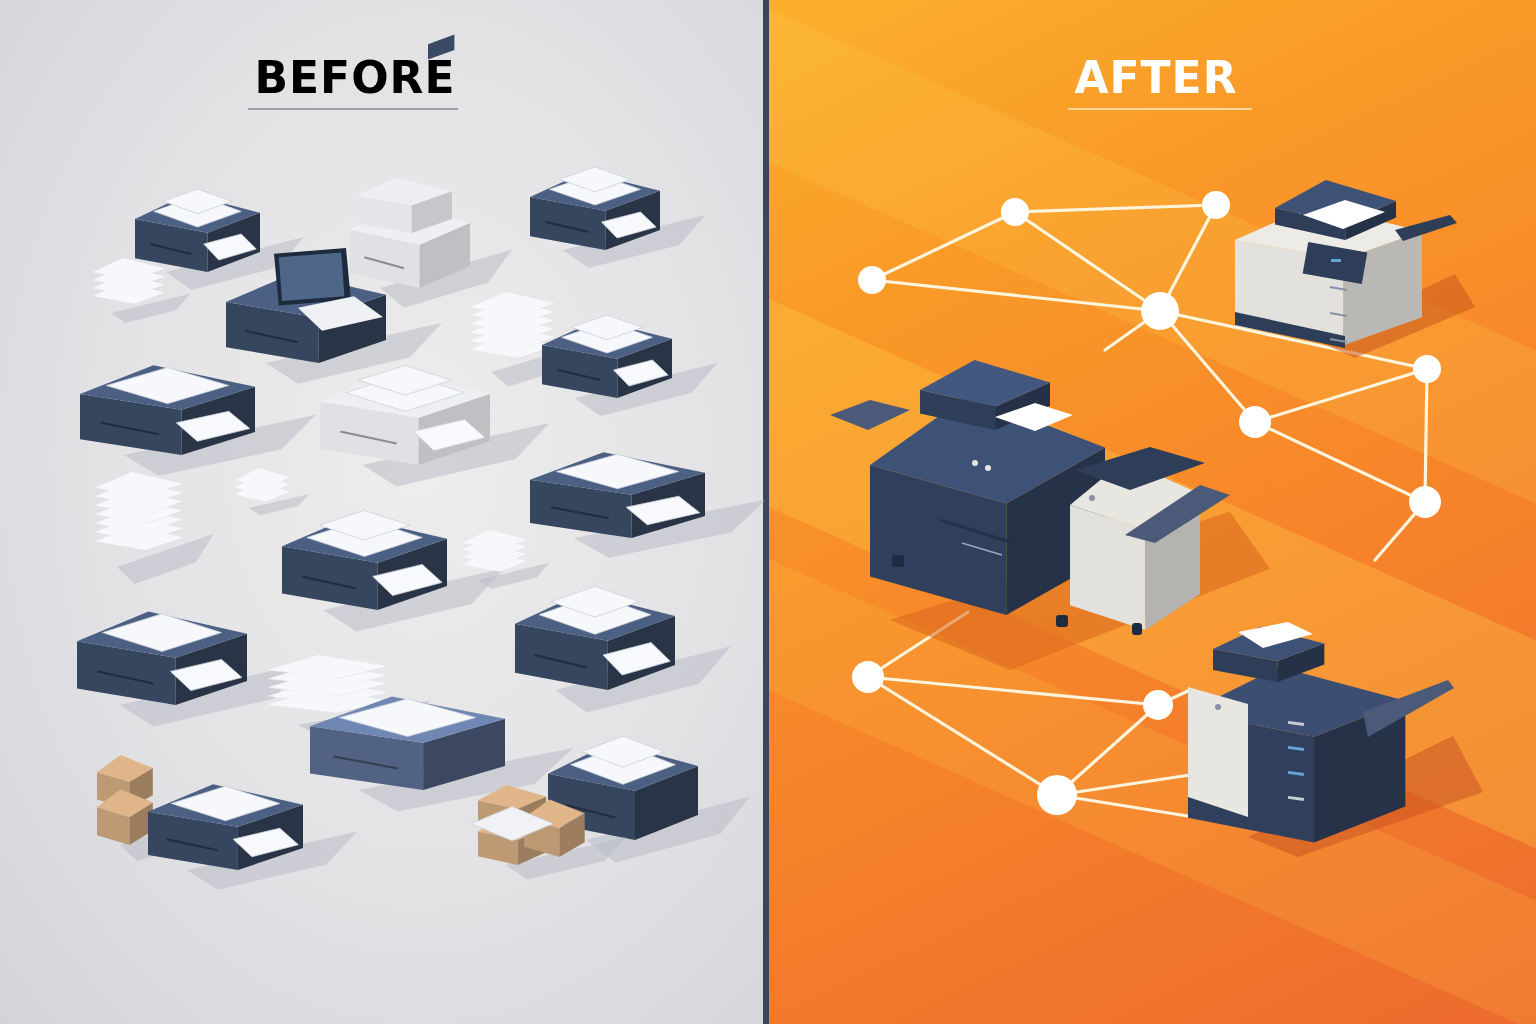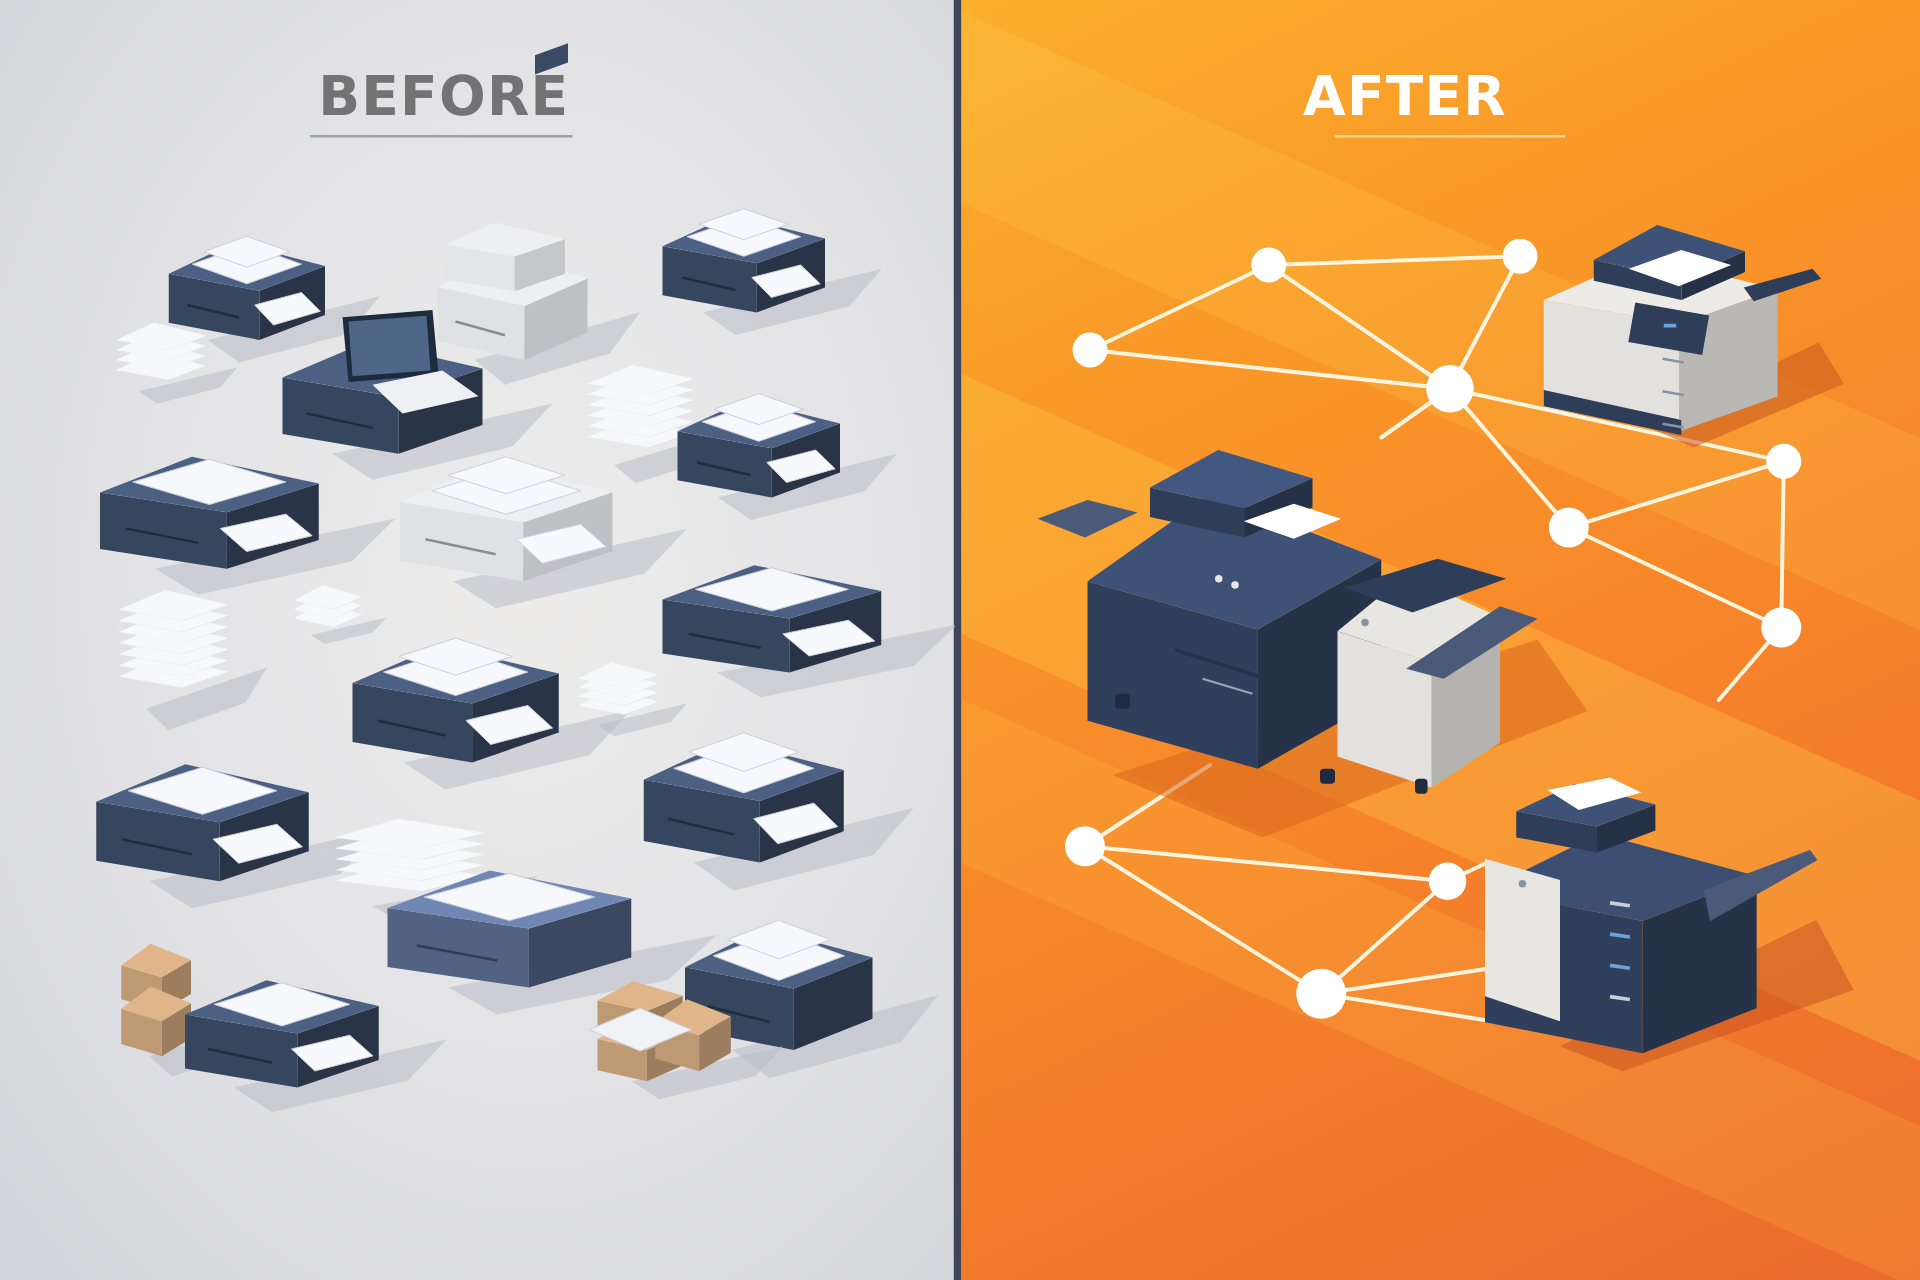--- a/index.html
+++ b/index.html
@@ -3,22 +3,22 @@
 <meta charset="utf-8">
 <style>
   html,body{margin:0;padding:0;}
   body{width:1536px;height:1024px;overflow:hidden;position:relative;font-family:"DejaVu Sans",sans-serif;}
   .panel{position:absolute;top:0;height:1024px;overflow:hidden;}
   .panel-before{left:0;width:764px;background:radial-gradient(ellipse at 55% 45%,#eeedec 0%,#e2e2e5 55%,#d3d4d9 100%);}
   .panel-after{left:769px;width:767px;background:linear-gradient(155deg,#fbb02c 0%,#f99a28 25%,#f7862a 55%,#ec6a2e 100%);}
   .panel-after .band{position:absolute;left:-200px;width:1400px;height:140px;transform:rotate(24deg);transform-origin:0 0;}
   .divider{position:absolute;left:763px;top:0;width:6px;height:1024px;background:#3c4658;}
   .title{position:absolute;top:52px;font-family:"DejaVu Sans",sans-serif;font-weight:bold;font-size:44px;letter-spacing:1px;text-align:center;}
-  .title-before{left:250px;width:210px;color:#737373;}
-  .title-after{left:1034px;width:180px;color:#ffffff;}
+  .title-before{left:250px;width:210px;color:#000000;}
+  .title-after{left:1066px;width:180px;color:#ffffff;}
   .title-rule{position:absolute;top:108px;height:2px;}
   .rule-before{left:248px;width:210px;background:#9aa1ad;}
   .rule-after{left:1068px;width:184px;background:#fcd79a;}
   svg.layer{position:absolute;left:0;top:0;}
 </style>
 </head>
 <body>
 
 <div class="panel panel-before"></div>
 <div class="panel panel-after">

